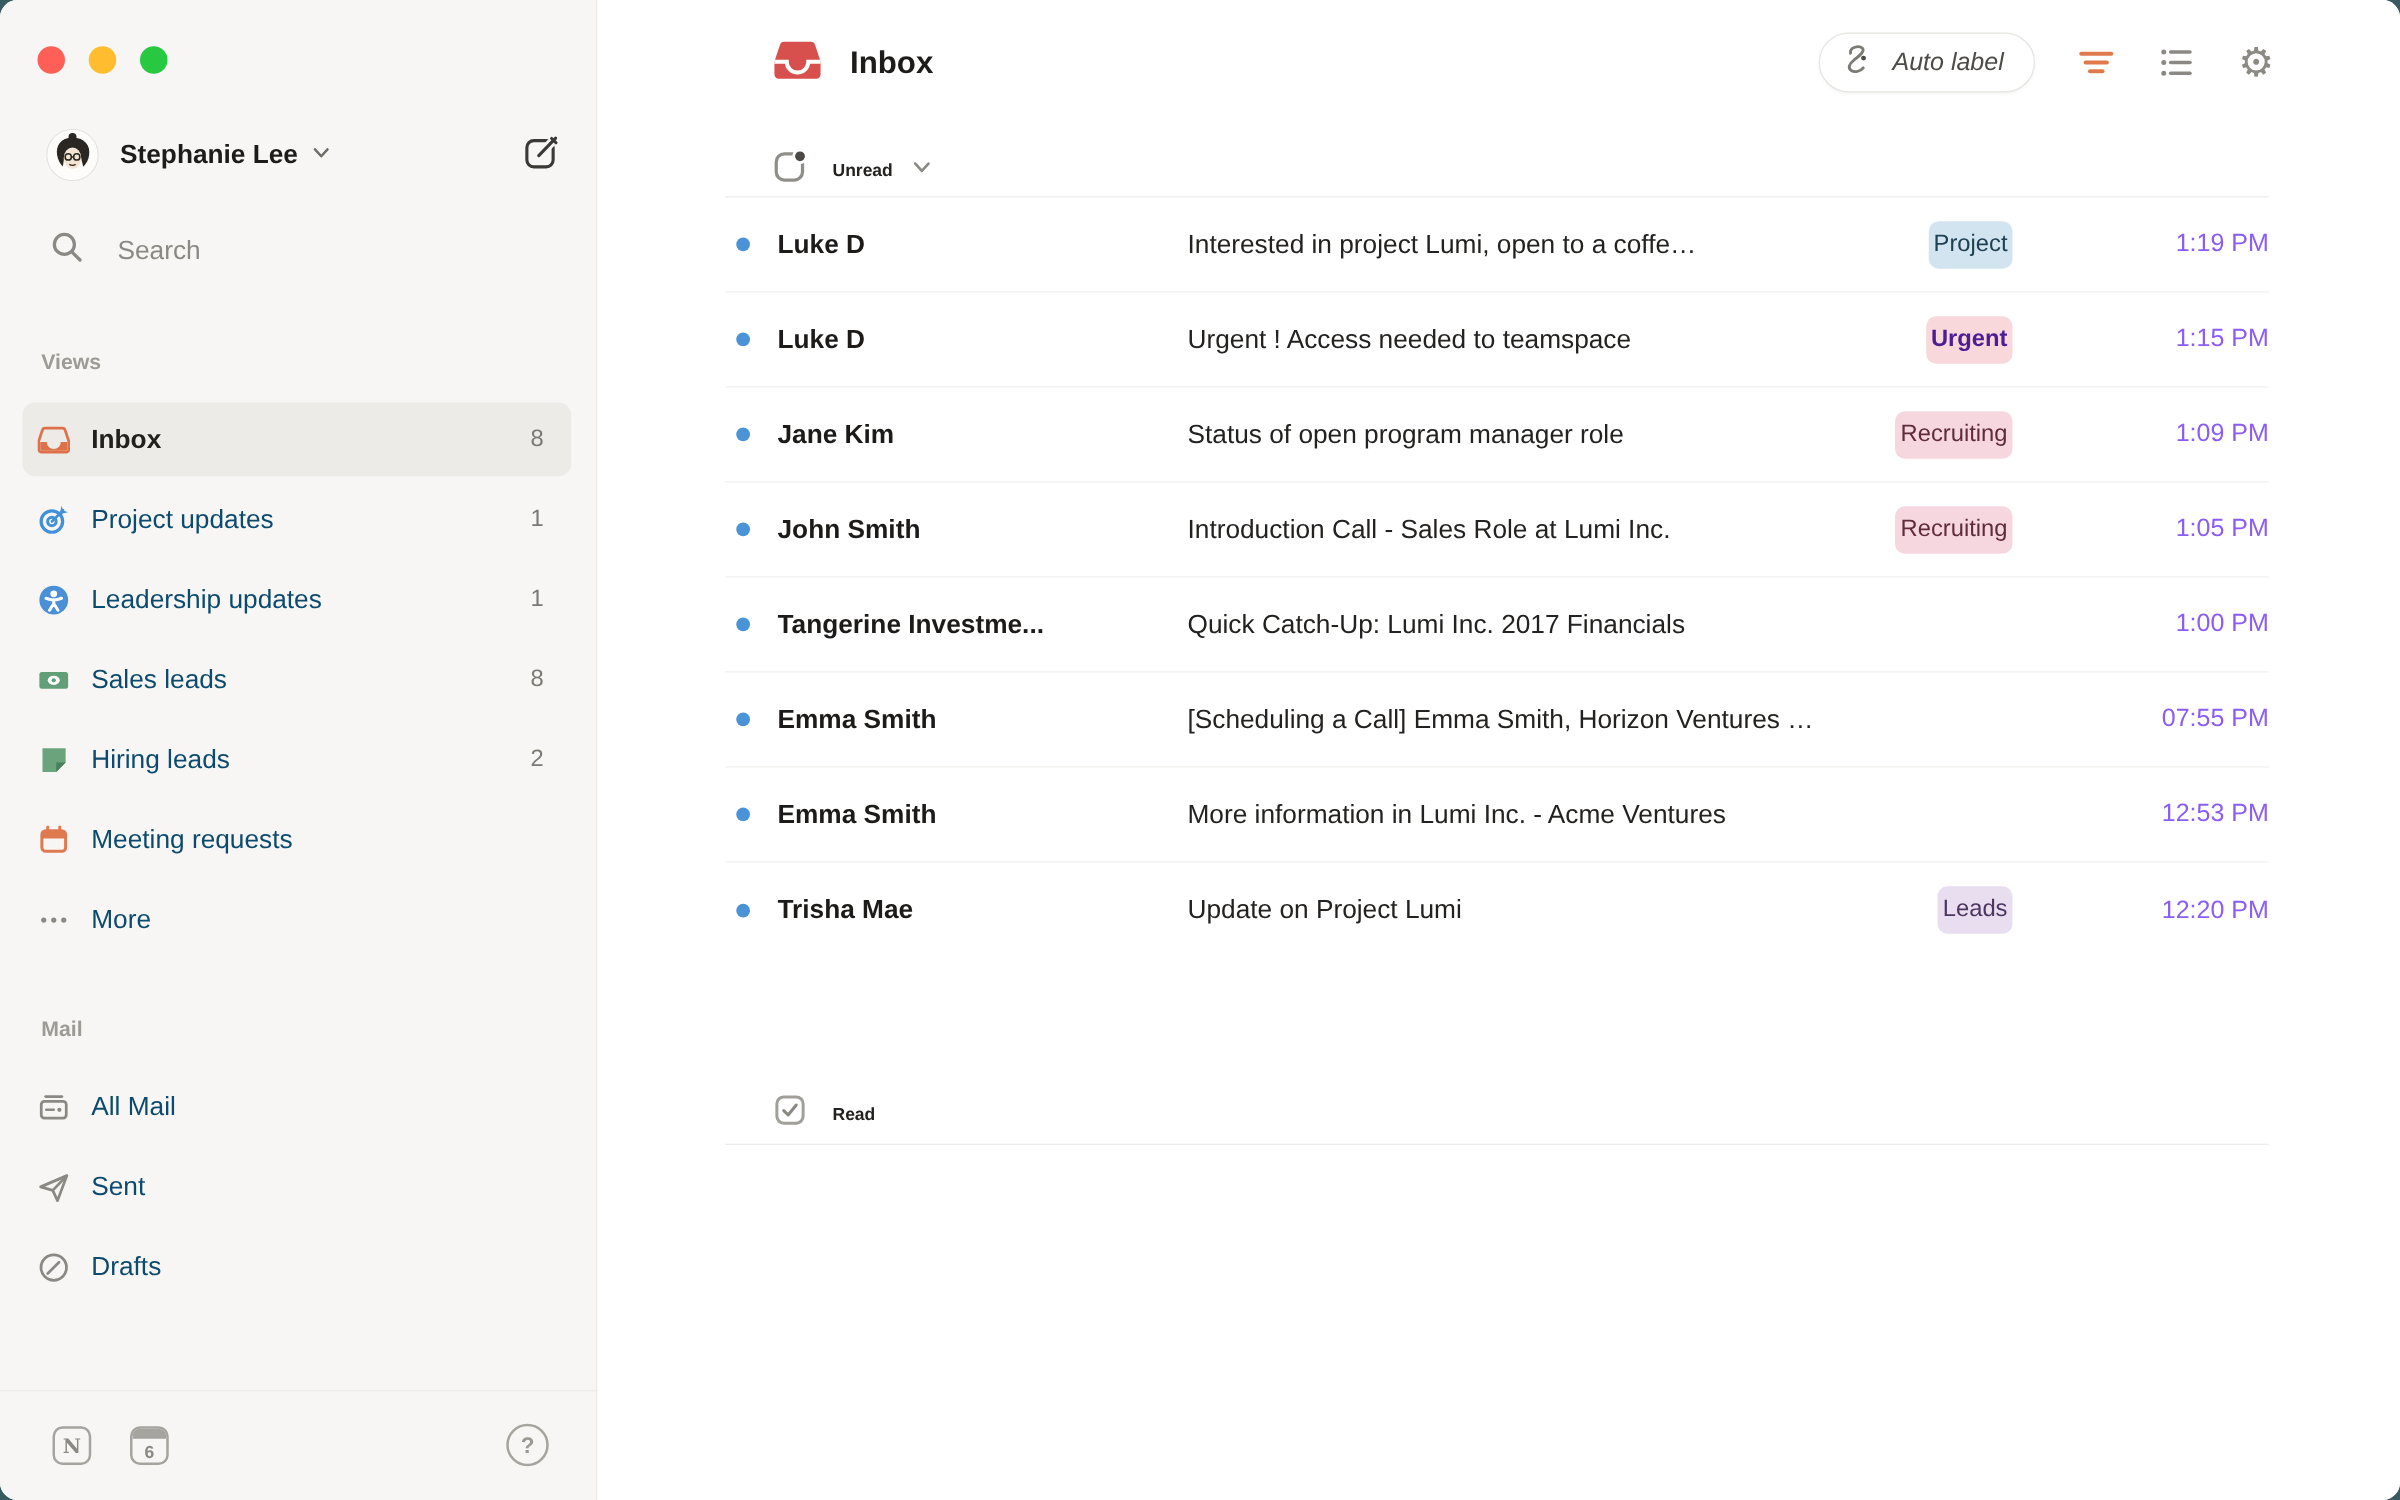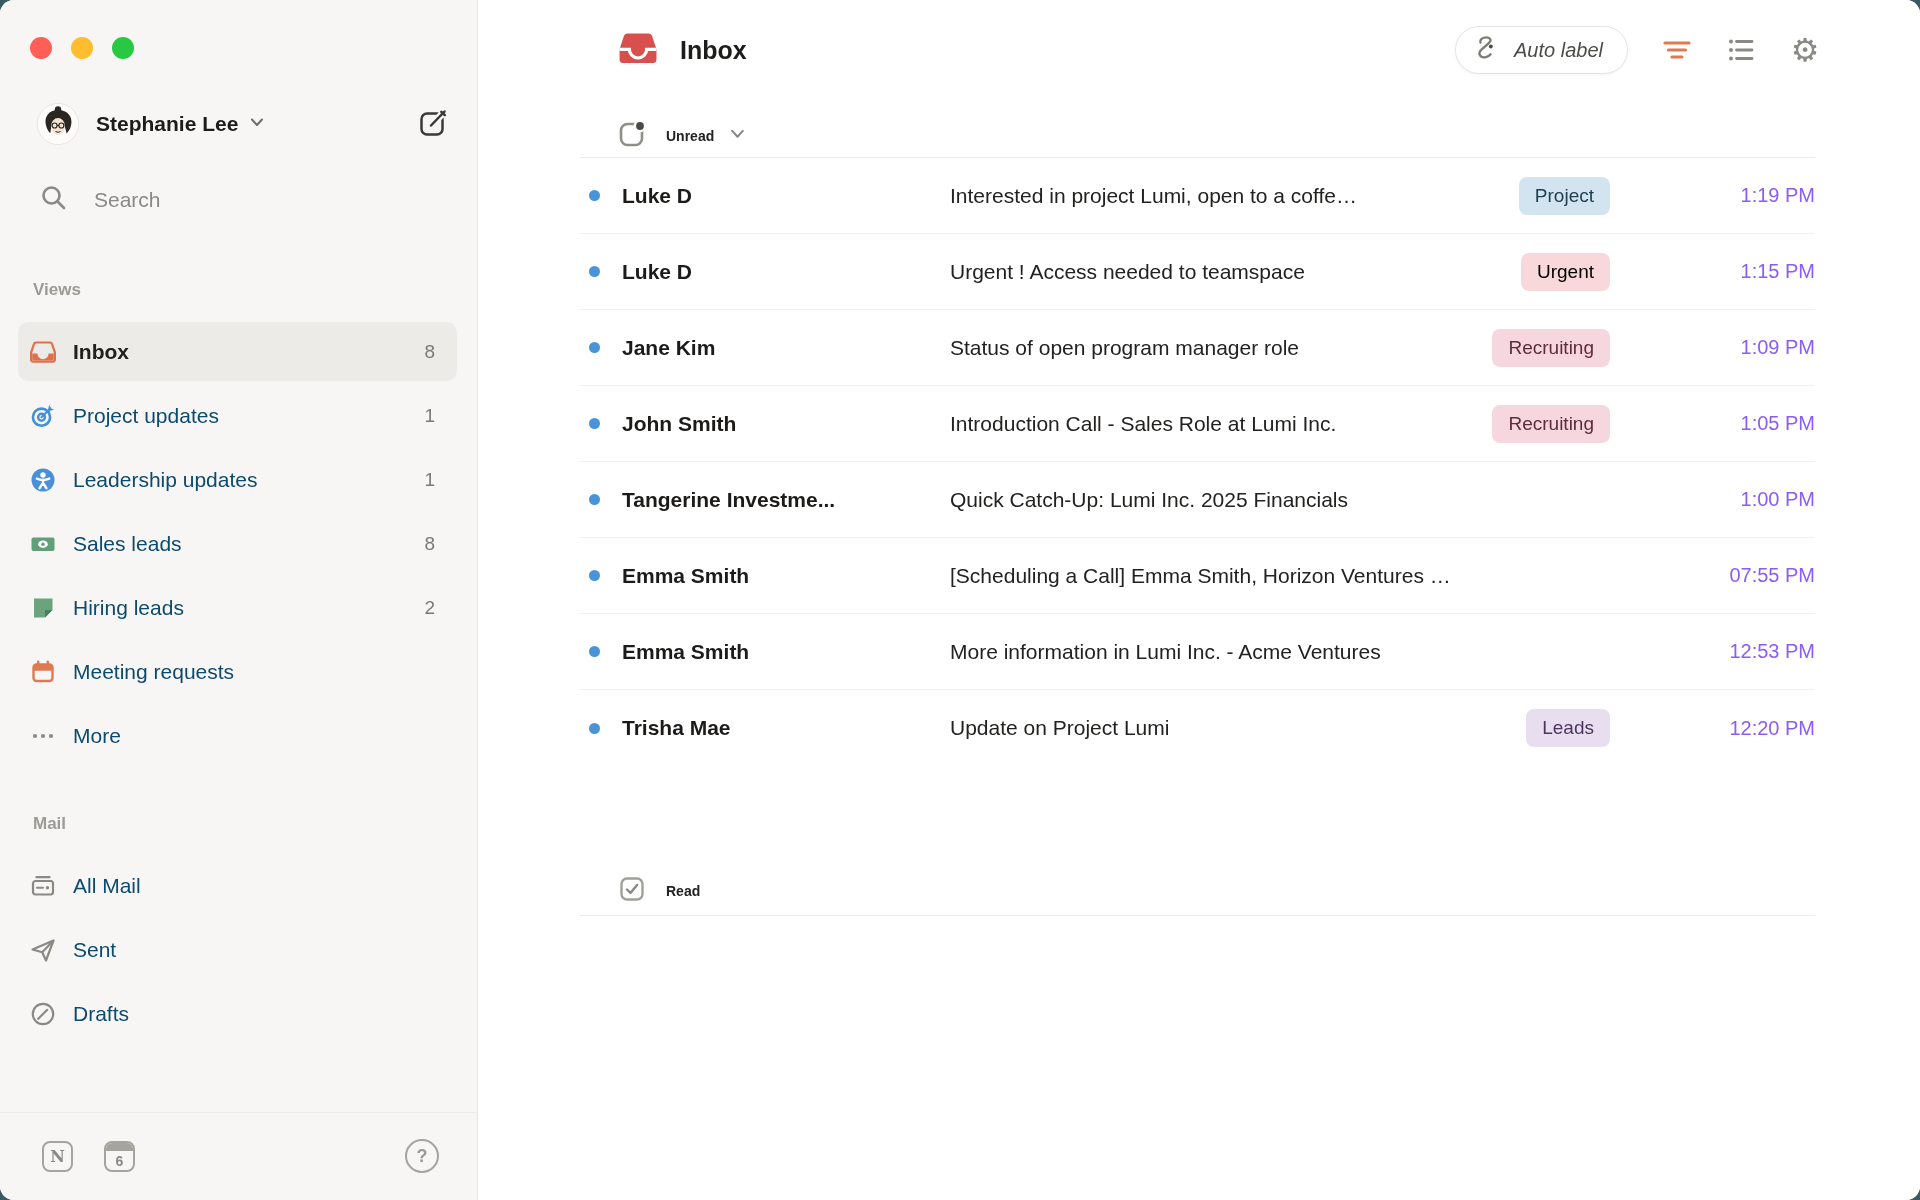--- a/index.html
+++ b/index.html
@@ -78,21 +78,21 @@
   .section-title { margin-left:20px; font-size:14px; font-weight:700; color:#232220; }
   .section-chevron { margin-left:14px; }
 
   .row { height:76px; display:flex; align-items:center; border-bottom:1px solid #f0f0ee; cursor:pointer; }
   .row:last-child { border-bottom:none; }
   .dot { width:11px; height:11px; border-radius:50%; background:#4b93d7; margin:0 22px 0 9px; flex:none; }
   .sender { width:328px; padding-right:20px; font-size:21px; font-weight:700; color:#1c1b19;
             white-space:nowrap; overflow:hidden; flex:none; }
   .subject { flex:1; font-size:21px; color:#232220; white-space:nowrap; overflow:hidden;
              text-overflow:ellipsis; padding-right:20px; }
-  .badge { height:38px; padding:0 16px; border-radius:8px; font-size:19px; font-weight:500;
+  .badge { height:38px; padding:0 4px; border-radius:8px; font-size:19px; font-weight:500;
            display:flex; align-items:center; margin-right:85px; flex:none; }
   .time { width:120px; text-align:right; font-size:20px; color:#8b5cf6; flex:none; }
 </style>
 </head>
 <body>
 
 <div class="window">
 
   <div class="sidebar">
 
@@ -347,21 +347,21 @@
           <span class="sender">Luke D</span>
           <span class="subject">Interested in project Lumi, open to a coffe…</span>
           <span class="badge" style="background-color: rgb(210, 228, 239); color: rgb(30, 64, 82);">Project</span>
           <span class="time">1:19 PM</span>
         </div>
 
         <div class="row">
           <span class="dot"></span>
           <span class="sender">Luke D</span>
           <span class="subject">Urgent ! Access needed to teamspace</span>
-          <span class="badge" style="background-color: rgb(248, 216, 218); color: #000000;">Urgent</span>
+          <span class="badge" style="background-color: rgb(248, 216, 218); color: #4c1d95; font-weight: bold;">Urgent</span>
           <span class="time">1:15 PM</span>
         </div>
 
         <div class="row">
           <span class="dot"></span>
           <span class="sender">Jane Kim</span>
           <span class="subject">Status of open program manager role</span>
           <span class="badge" style="background-color: rgb(247, 215, 223); color: rgb(95, 43, 61);">Recruiting</span>
           <span class="time">1:09 PM</span>
         </div>
@@ -370,21 +370,21 @@
           <span class="dot"></span>
           <span class="sender">John Smith</span>
           <span class="subject">Introduction Call - Sales Role at Lumi Inc.</span>
           <span class="badge" style="background-color: rgb(247, 215, 223); color: rgb(95, 43, 61);">Recruiting</span>
           <span class="time">1:05 PM</span>
         </div>
 
         <div class="row">
           <span class="dot"></span>
           <span class="sender">Tangerine Investme...</span>
-          <span class="subject">Quick Catch-Up: Lumi Inc. 2025 Financials</span>
+          <span class="subject">Quick Catch-Up: Lumi Inc. 2017 Financials</span>
           <span class="time">1:00 PM</span>
         </div>
 
         <div class="row">
           <span class="dot"></span>
           <span class="sender">Emma Smith</span>
           <span class="subject">[Scheduling a Call] Emma Smith, Horizon Ventures …</span>
           <span class="time">07:55 PM</span>
         </div>
 

